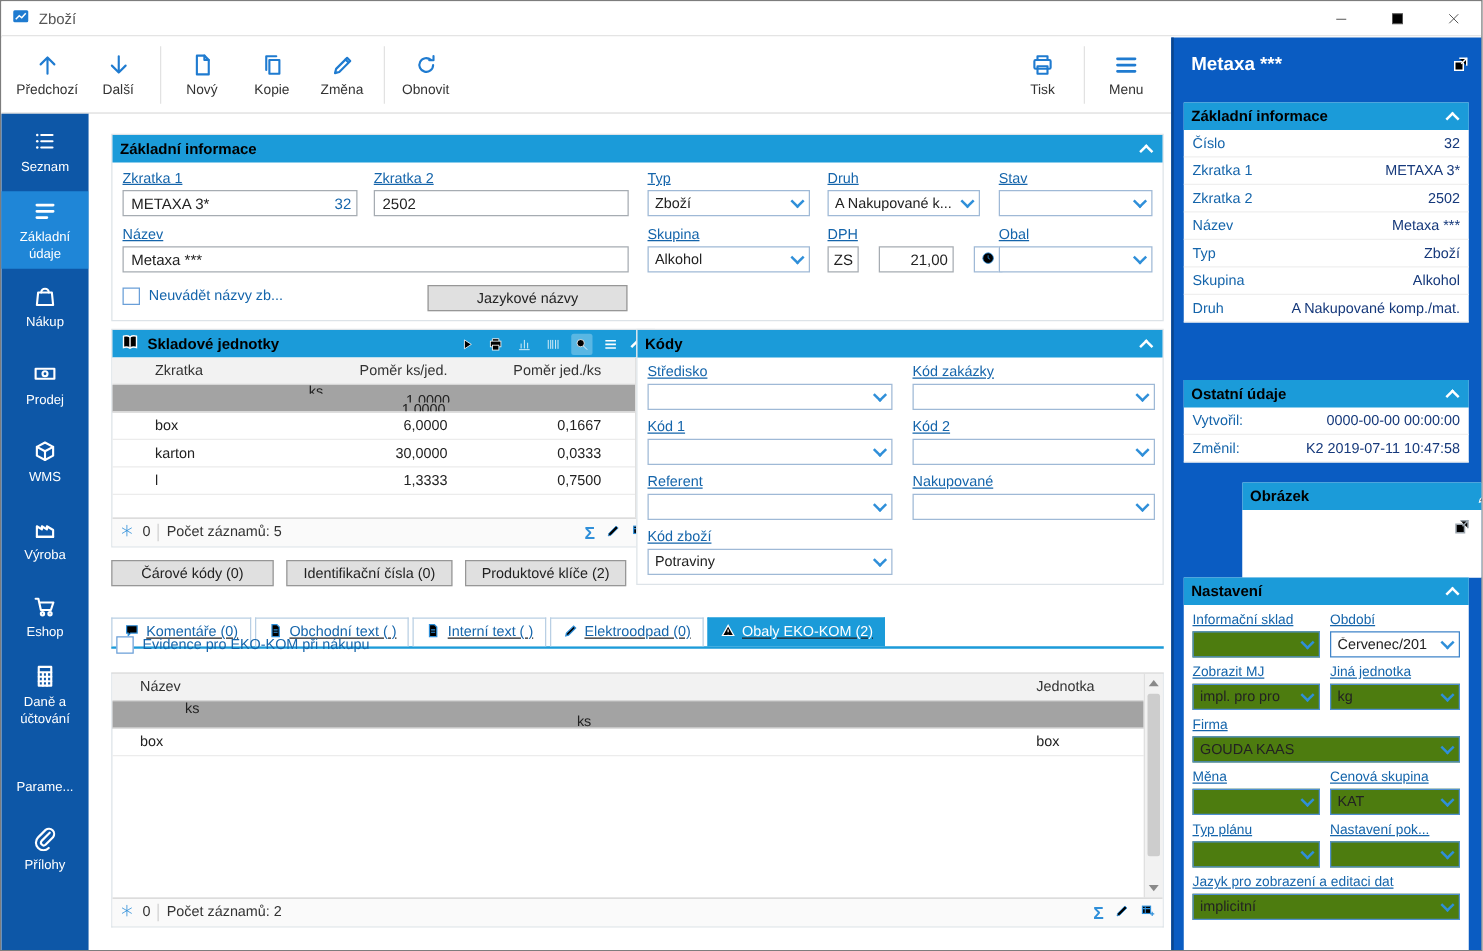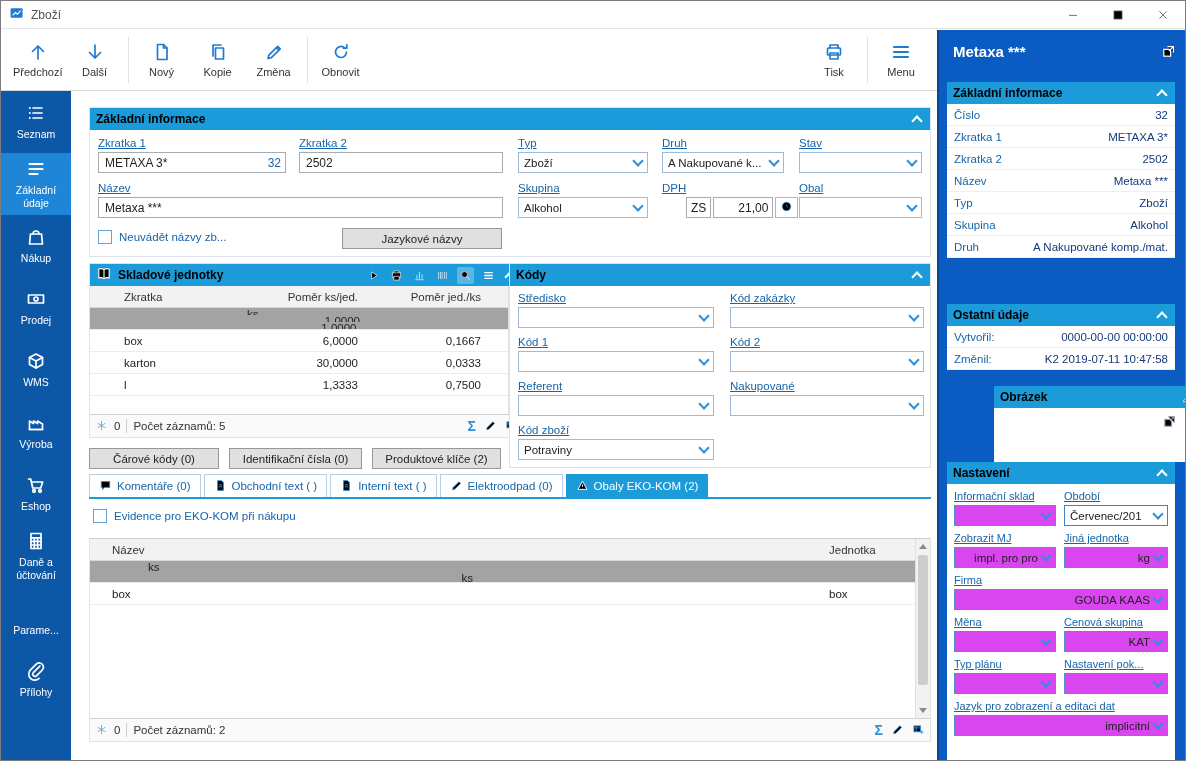--- a/index.html
+++ b/index.html
@@ -51,21 +51,21 @@
   .flabel{color:#1565ab;text-decoration:underline;font-size:11.5px;display:block;margin-bottom:3px;white-space:nowrap;}
   .fgroup{position:absolute;}
   .tinput{height:21px;border:1px solid #a6acb2;background:#fff;display:flex;align-items:center;padding:0 4px;}
   .tinput input{border:none;outline:none;flex:1;min-width:0;font:inherit;color:#222;background:transparent;}
   .num{color:#1565ab;margin-left:4px;}
   .dd{height:21px;border:1px solid #9fb9d6;background:#fff;display:flex;align-items:center;padding:0 2px 0 5px;}
   .dd-val{flex:1;white-space:nowrap;overflow:hidden;color:#222;font-size:11.5px;}
   .dd-btn{width:15px;height:17px;display:flex;align-items:center;justify-content:center;flex:none;}
   .dd-btn::after{content:"";width:6px;height:6px;border-right:2px solid #2f8fd9;border-bottom:2px solid #2f8fd9;
                  transform:rotate(45deg);display:block;margin-top:-3px;}
-  .dd.yellow{background:#d946ef;border-color:#4f8fd0;text-align:right;}
+  .dd.yellow{background:#4d7c0f;border-color:#4f8fd0;}
   .cb{width:14px;height:14px;border:1px solid #6a9fd8;background:#fff;flex:none;}
   .cb-row{display:flex;align-items:center;gap:7px;color:#1565ab;font-size:11.5px;}
   .gbtn{height:21px;background:#e0e0e0;border:1px solid #979797;display:inline-flex;align-items:center;
         justify-content:center;color:#222;font-size:11.5px;padding:0 10px;}
 
   
   .grid-wrap{position:relative;}
   .g-body{margin-right:15px;}
   .g-header{display:flex;background:#f2f2f2;border-bottom:1px solid #d7d7d7;height:22px;align-items:center;color:#333;font-size:11.5px;}
   .g-row{display:flex;height:22px;align-items:center;border-bottom:1px solid #ececec;font-size:11.5px;}
@@ -360,21 +360,21 @@
         </div>
         <div class="fgroup" style="left:428px;top:52px;width:130px;">
           <span class="flabel">Skupina</span>
           <div class="dd">
             <span class="dd-val">Alkohol</span>
             <span class="dd-btn"></span>
           </div>
         </div>
         <div class="fgroup" style="left:572px;top:52px;width:122px;">
           <span class="flabel">DPH</span>
-          <div style="display:flex;gap:2px;margin-left:24px;">
+          <div style="display:flex;gap:16px;">
             <div class="tinput" style="width:32px;justify-content:center;">
               <span>ZS</span>
             </div>
             <div class="tinput" style="width:60px;justify-content:flex-end;padding-left:44px;">
               <span>21,00</span>
             </div>
             <div class="tinput" style="width:24px;justify-content:center;border-color:#9fb9d6;">
               <span><svg class="ic13" viewBox="0 0 20 20" style="stroke:#2f8fd9">
                     <circle cx="10" cy="10" r="6.5"></circle>
                     <path d="M10 6.5V10l2.5 1.5"></path>
@@ -566,21 +566,21 @@
         <div class="fgroup" style="left:8px;top:138px;width:196px;">
           <span class="flabel">Kód zboží</span>
           <div class="dd">
               <span class="dd-val">Potraviny</span>
               <span class="dd-btn"></span>
             </div>
         </div>
       </div>
     </div>
 
-    <div class="tabs" style="left:18px;top:383px;width:842px;">
+    <div class="tabs" style="left:18px;top:403px;width:842px;text-decoration:underline;">
       <div class="tab">
         <span><svg class="ic13" viewBox="0 0 20 20" style="stroke:#2f8fd9;stroke-width:1.5">
               <path d="M3.5 4h13v9h-8l-3 3v-3h-2z"></path>
             </svg></span>
         <span>Komentáře (0)</span>
       </div>
       <div class="tab">
         <span><svg class="ic13" viewBox="0 0 20 20" style="stroke:#2f8fd9;stroke-width:1.5">
               <path d="M5.5 2.5h6l3 3v12h-9z"></path>
               <path d="M7.5 9h5M7.5 12h5"></path>

